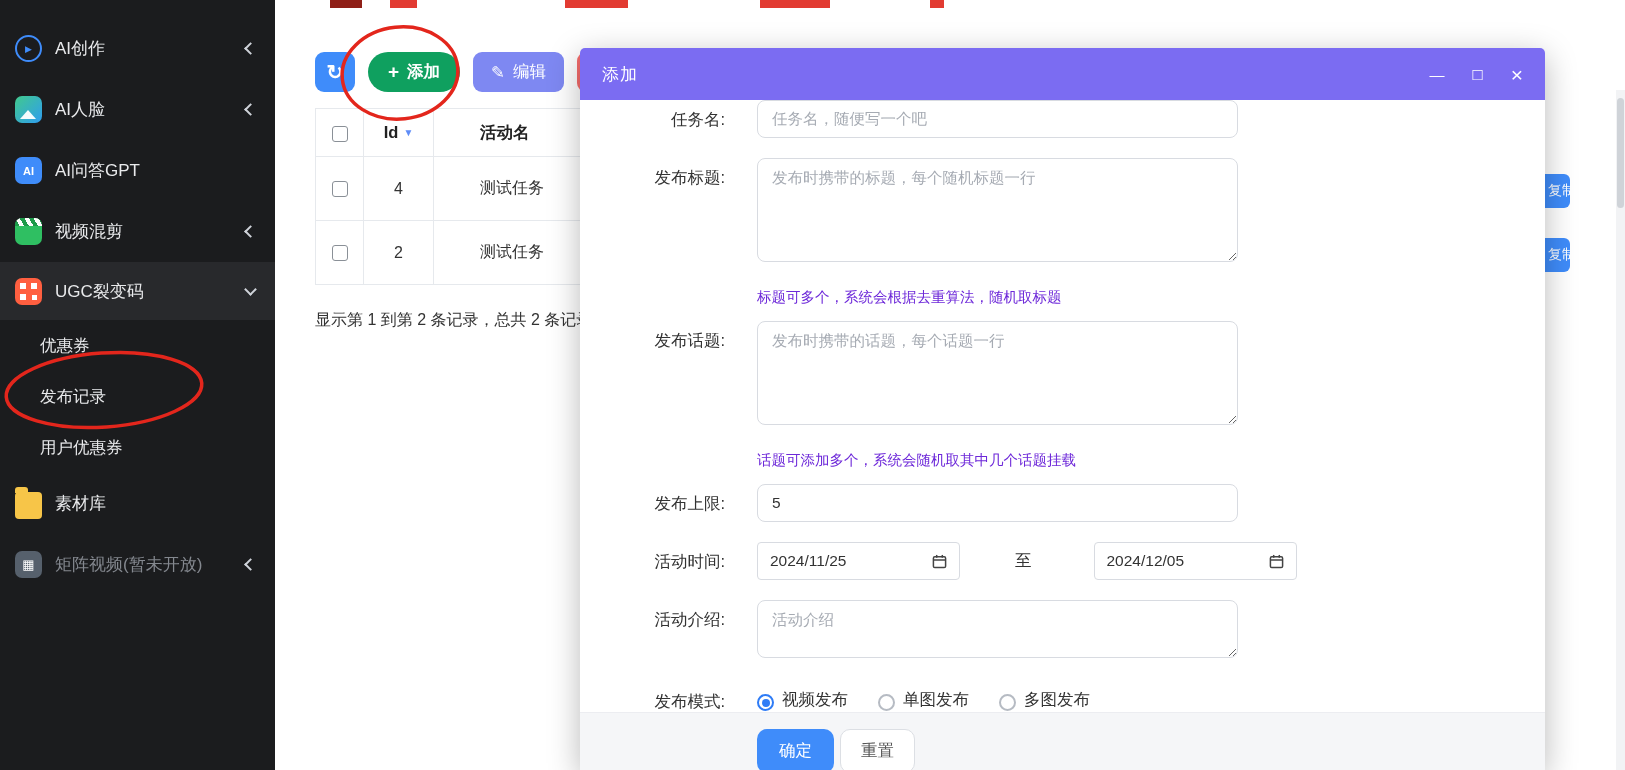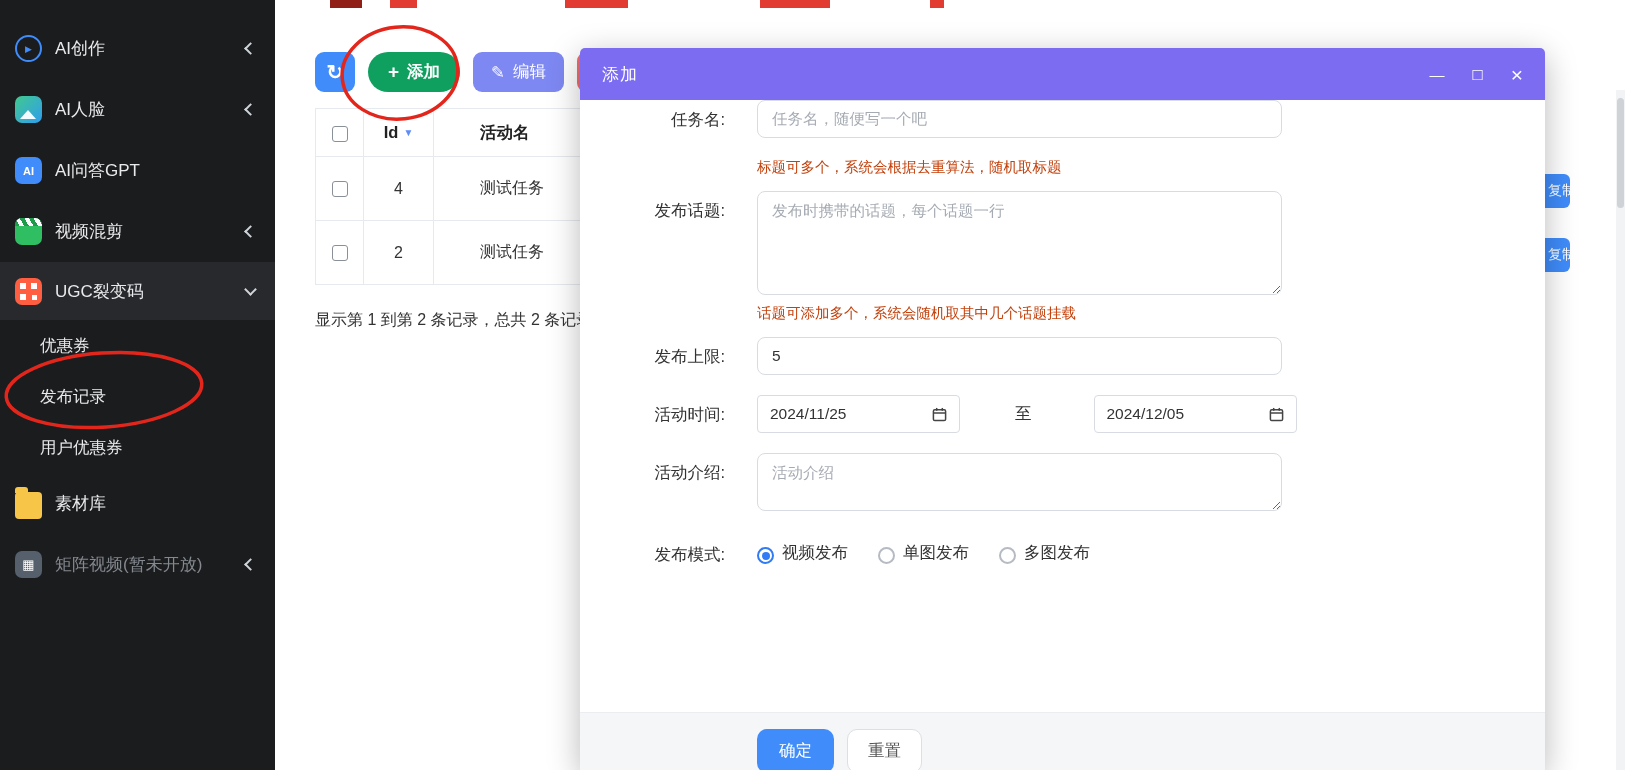--- a/index.html
+++ b/index.html
@@ -95,40 +95,40 @@
   .modal { position:absolute; left:580px; top:48px; width:965px; height:722px; background:#fff;
            z-index:10; box-shadow:0 8px 32px rgba(0,0,0,.28); border-radius:5px 5px 0 0; overflow:hidden; }
   .m-head { height:52px; background:#7b6cf2; display:flex; align-items:center; padding:0 22px; }
   .m-title { color:#fff; font-size:17px; letter-spacing:1px; }
   .m-controls { margin-left:auto; display:flex; gap:28px; color:#fff; font-size:15px; align-items:center; }
   .m-controls span { cursor:pointer; line-height:1; }
   .m-body { }
   .frow { display:flex; align-items:flex-start; margin-bottom:20px; }
   .frow.mb0 { margin-bottom:0; }
   .flabel { width:145px; text-align:right; font-size:16.5px; color:#333; padding-top:9px; flex:none; }
-  .fctrl { margin-left:32px; width:525px; }
+  .fctrl { margin-left:32px; width:481px; }
   input.txt { width:100%; height:38px; border:1px solid #d8dbe1; border-radius:8px; padding:0 14px;
               font-size:15.5px; color:#333; outline:none; font-family:inherit; background:#fff; }
   textarea.txt { width:100%; height:104px; border:1px solid #d8dbe1; border-radius:8px; padding:9px 14px;
               font-size:15.5px; color:#333; outline:none; resize:both; font-family:inherit; background:#fff; }
   textarea.intro { height:58px; }
   ::placeholder { color:#a6abb3; opacity:1; }
-  .fhelp { margin:5px 0 14px 177px; font-size:14.5px; color:#c2410c; }
+  .fhelp { margin:22px 0 14px 177px; font-size:14.5px; color:#6d28d9; }
   .date-ctrl { margin-left:32px; display:flex; align-items:center; }
   .date-box { width:203px; height:38px; border:1px solid #d8dbe1; border-radius:4px; display:flex;
               align-items:center; padding:0 12px; font-size:15.5px; color:#333; cursor:pointer; background:#fff; }
   .date-box svg { margin-left:auto; flex:none; }
   .sep { margin:0 62px 0 55px; font-size:16.5px; color:#333; }
   .mode-ctrl { margin-left:32px; display:flex; align-items:center; gap:30px; padding-top:7px; }
   .opt { display:flex; align-items:flex-end; gap:8px; font-size:16.5px; color:#333; cursor:pointer; }
   .rad { width:17px; height:17px; border-radius:50%; border:2px solid #b6bbc3; position:relative; flex:none; }
   .rad.on { border-color:#2f7cf6; }
   .rad.on::after { content:""; position:absolute; inset:2.5px; border-radius:50%; background:#2f7cf6; }
   .m-foot { position:absolute; left:0; right:0; bottom:0; height:58px; background:#f5f6f8;
-            border-top:1px solid #ecedf1; padding:16px 0 0 177px; display:flex; gap:13px; }
+            border-top:1px solid #ecedf1; padding:16px 0 0 177px; display:flex; gap:6px; }
   .btn-ok { height:44px; padding:0 22px; background:#3f8cfa; color:#fff; border:none;
             border-radius:10px; font-size:16.5px; cursor:pointer; font-family:inherit; }
   .btn-reset { height:44px; padding:0 20px; background:#fff; color:#555; border:1px solid #dcdfe4;
             border-radius:10px; font-size:16.5px; cursor:pointer; font-family:inherit; }
 
   
   .anno { position:absolute; left:0; top:0; z-index:60; pointer-events:none; }
 </style>
 </head>
 <body>
@@ -256,20 +256,26 @@
 
   <div class="m-body">
 
     <div class="frow">
       <div class="flabel">任务名:</div>
       <div class="fctrl">
         <input class="txt" placeholder="任务名，随便写一个吧" style="">
       </div>
     </div>
 
+    <div class="frow mb0">
+      <div class="flabel">发布标题:</div>
+      <div class="fctrl">
+        <textarea class="txt" placeholder="发布时携带的标题，每个随机标题一行" style=""></textarea>
+      </div>
+    </div>
     <div class="fhelp">标题可多个，系统会根据去重算法，随机取标题</div>
 
     <div class="frow mb0">
       <div class="flabel">发布话题:</div>
       <div class="fctrl">
         <textarea class="txt" placeholder="发布时携带的话题，每个话题一行" style=""></textarea>
       </div>
     </div>
     <div class="fhelp">话题可添加多个，系统会随机取其中几个话题挂载</div>
 

